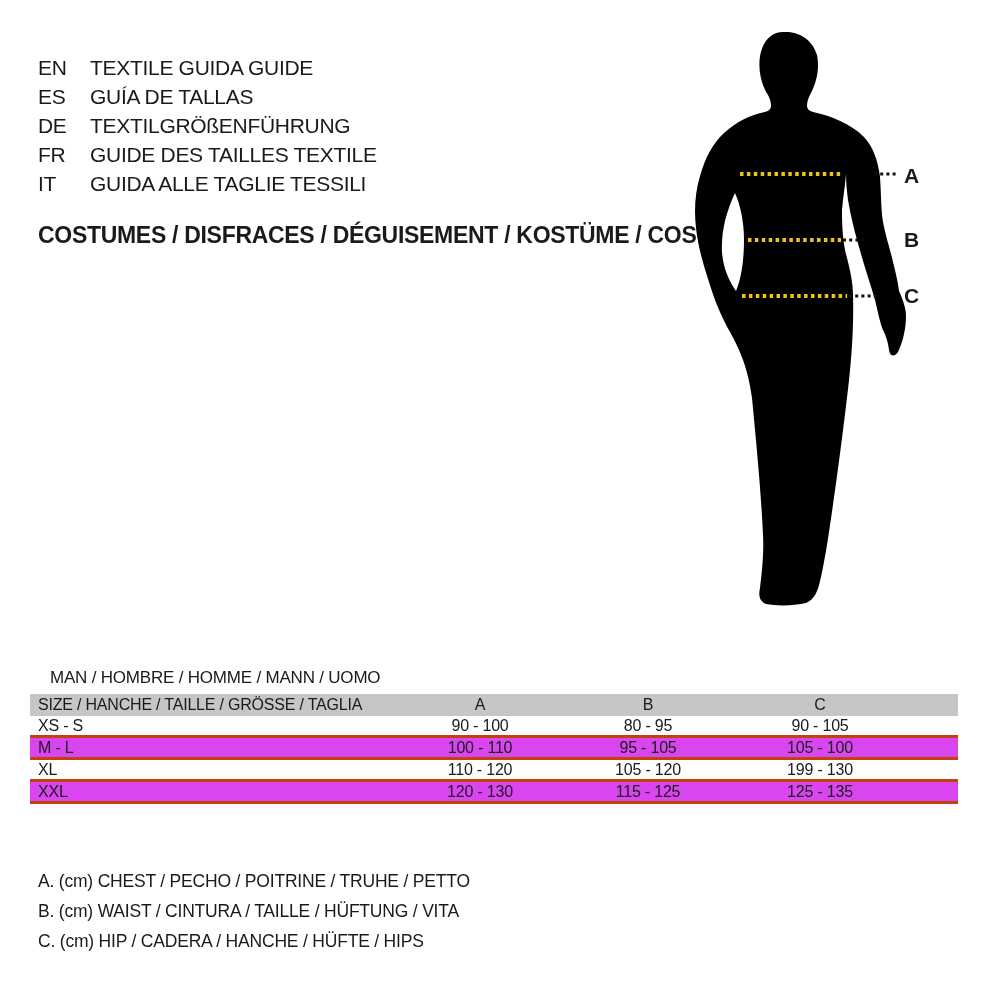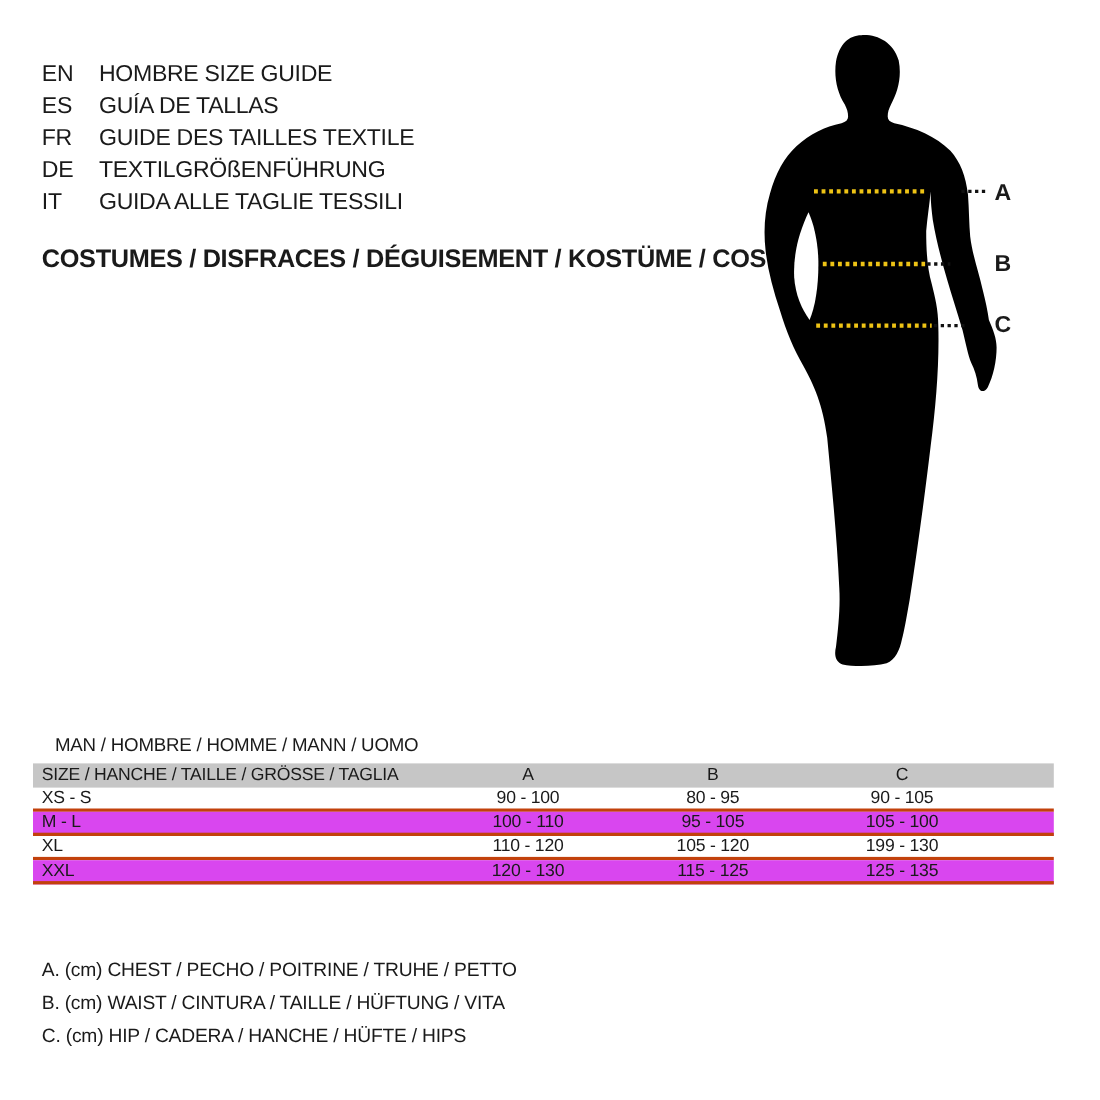--- a/index.html
+++ b/index.html
@@ -47,33 +47,33 @@
   .legend-line { height:30px; display:flex; align-items:center; font-size:17.5px; letter-spacing:-0.2px; white-space:nowrap; }
 </style>
 </head>
 <body>
 
 <div class="page">
 
   <div class="lang-list">
     <div class="lang-row">
       <span class="lang-code">EN</span>
-      <span class="lang-title">HOMBRE SIZE GUIDE</span>
+      <span class="lang-title">TEXTILE GUIDA GUIDE</span>
     </div>
     <div class="lang-row">
       <span class="lang-code">ES</span>
       <span class="lang-title">GUÍA DE TALLAS</span>
     </div>
     <div class="lang-row">
+      <span class="lang-code">DE</span>
+      <span class="lang-title">TEXTILGRÖßENFÜHRUNG</span>
+    </div>
+    <div class="lang-row">
       <span class="lang-code">FR</span>
       <span class="lang-title">GUIDE DES TAILLES TEXTILE</span>
-    </div>
-    <div class="lang-row">
-      <span class="lang-code">DE</span>
-      <span class="lang-title">TEXTILGRÖßENFÜHRUNG</span>
     </div>
     <div class="lang-row">
       <span class="lang-code">IT</span>
       <span class="lang-title">GUIDA ALLE TAGLIE TESSILI</span>
     </div>
   </div>
 
   <h1 class="category-title">COSTUMES / DISFRACES / DÉGUISEMENT / KOSTÜME / COSTUMI</h1>
 
   <svg class="figure-svg" viewBox="0 0 340 640" aria-hidden="true">

